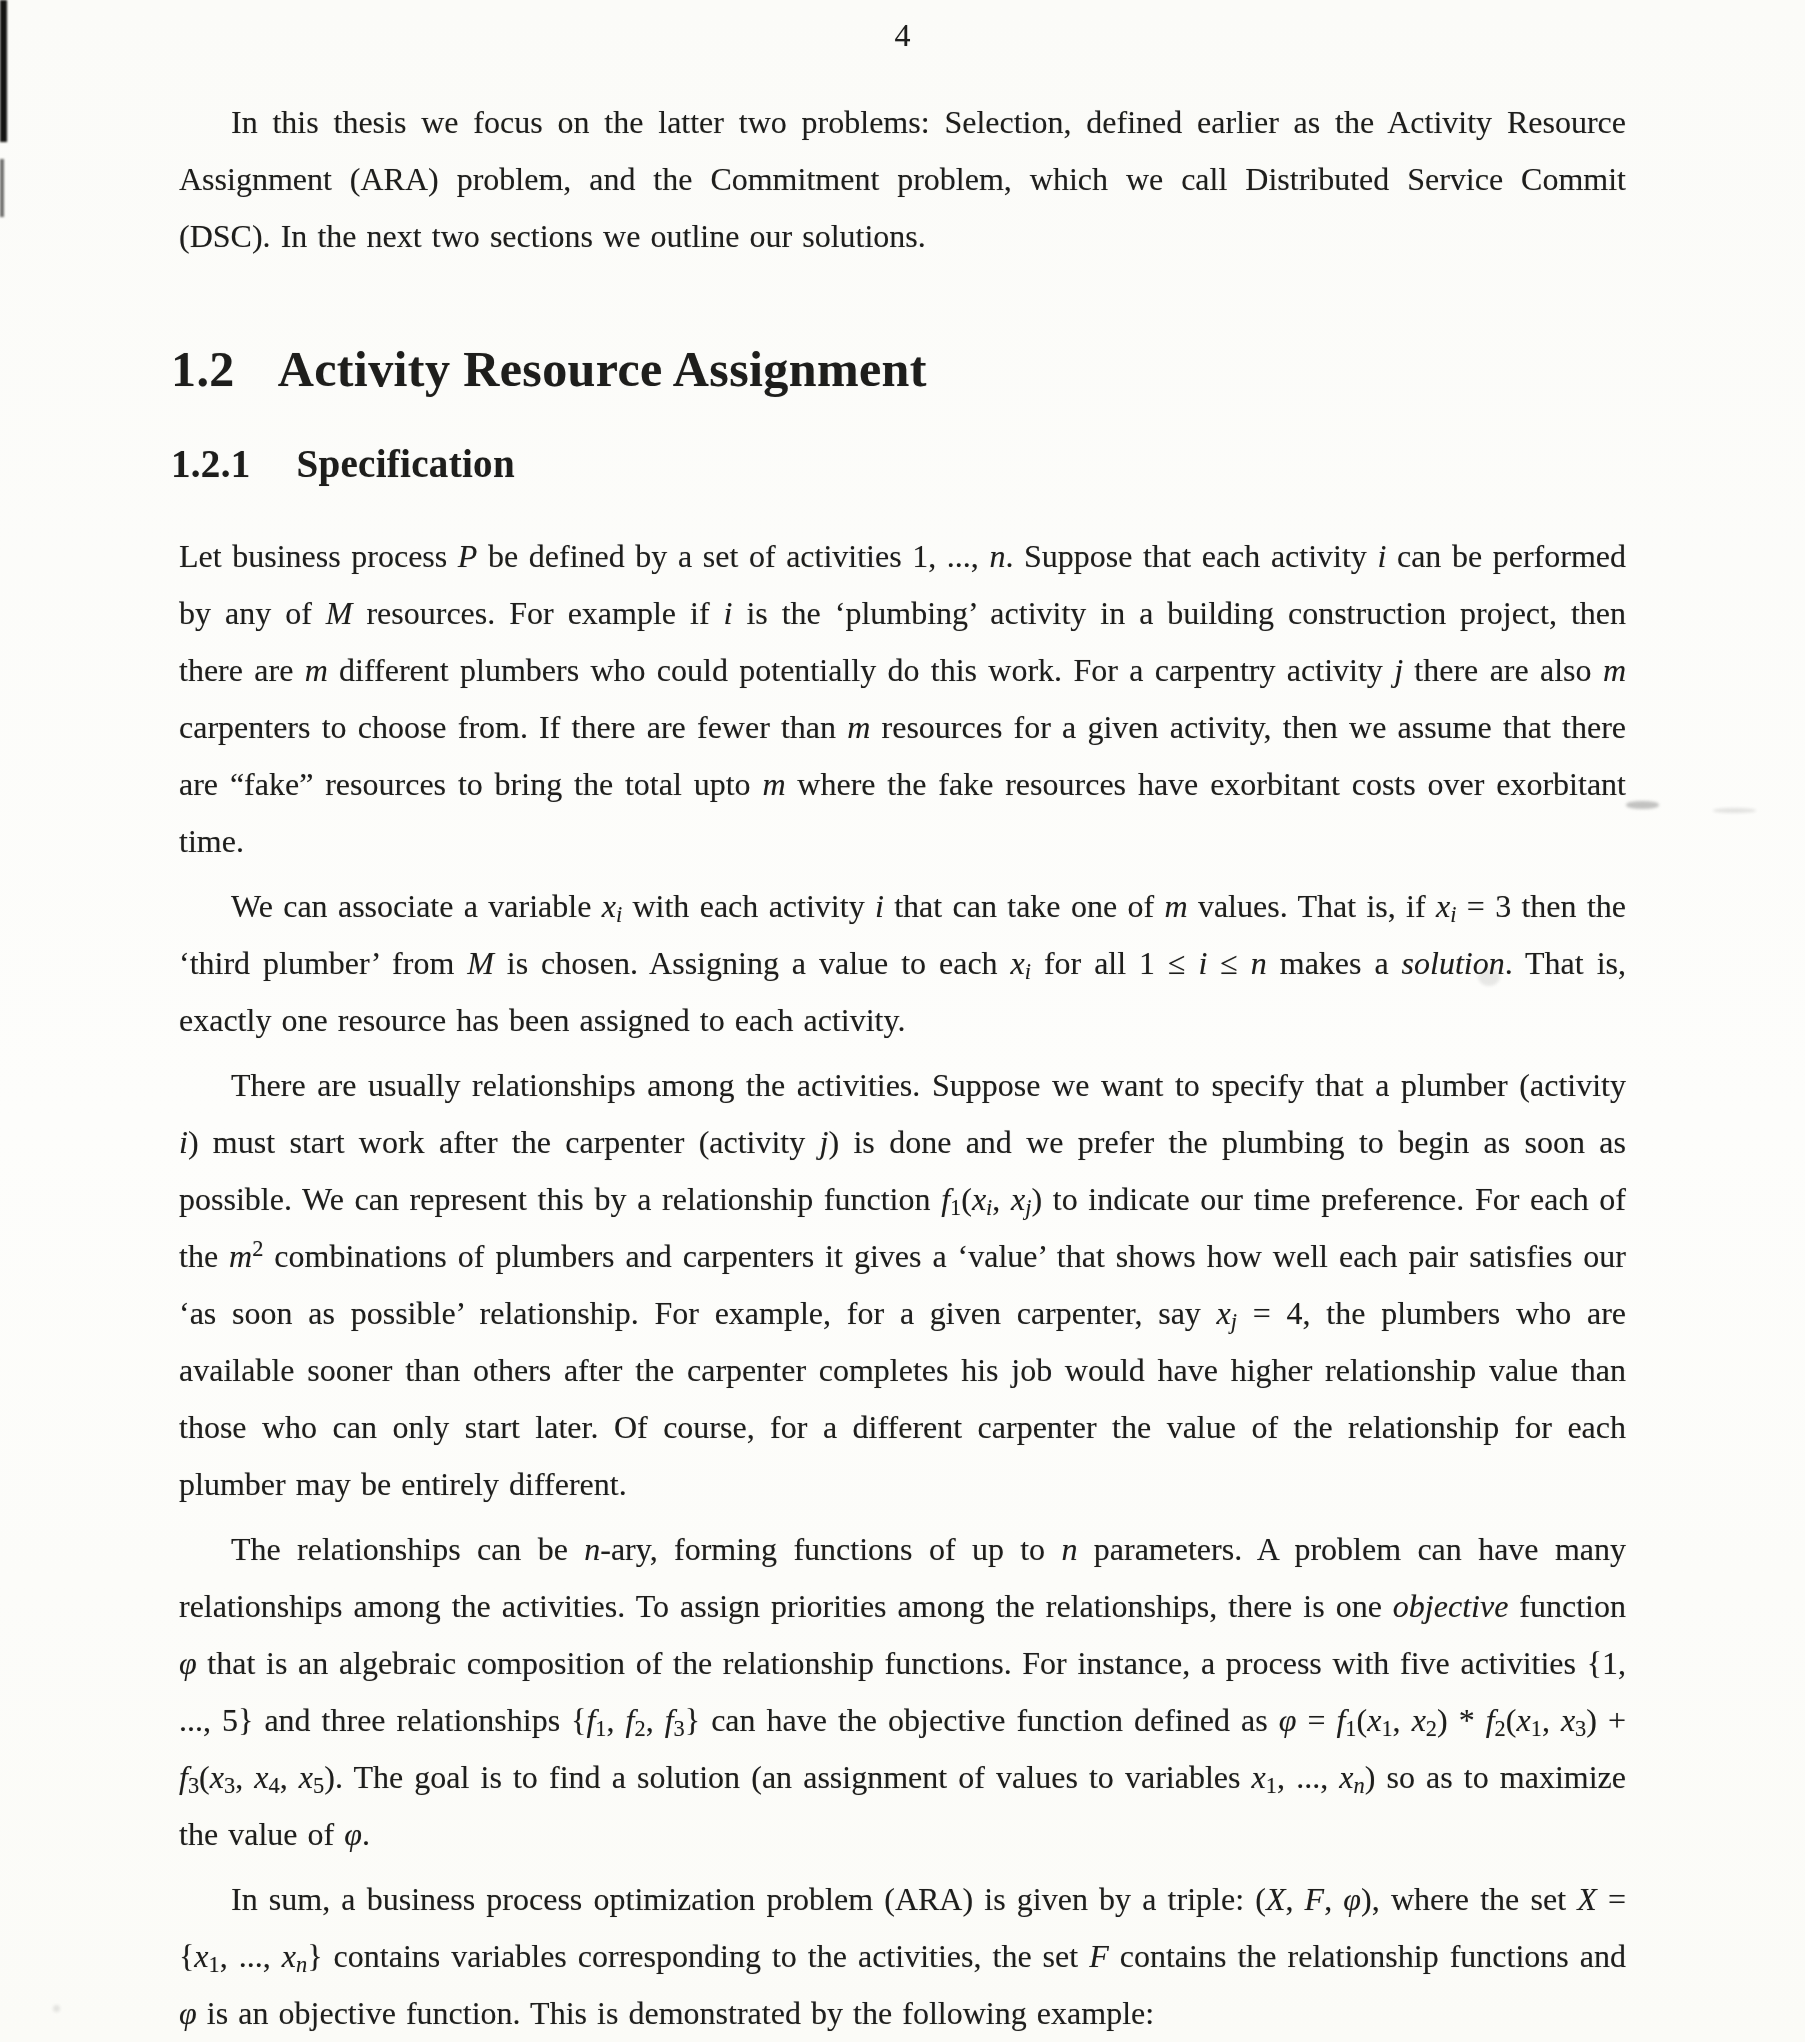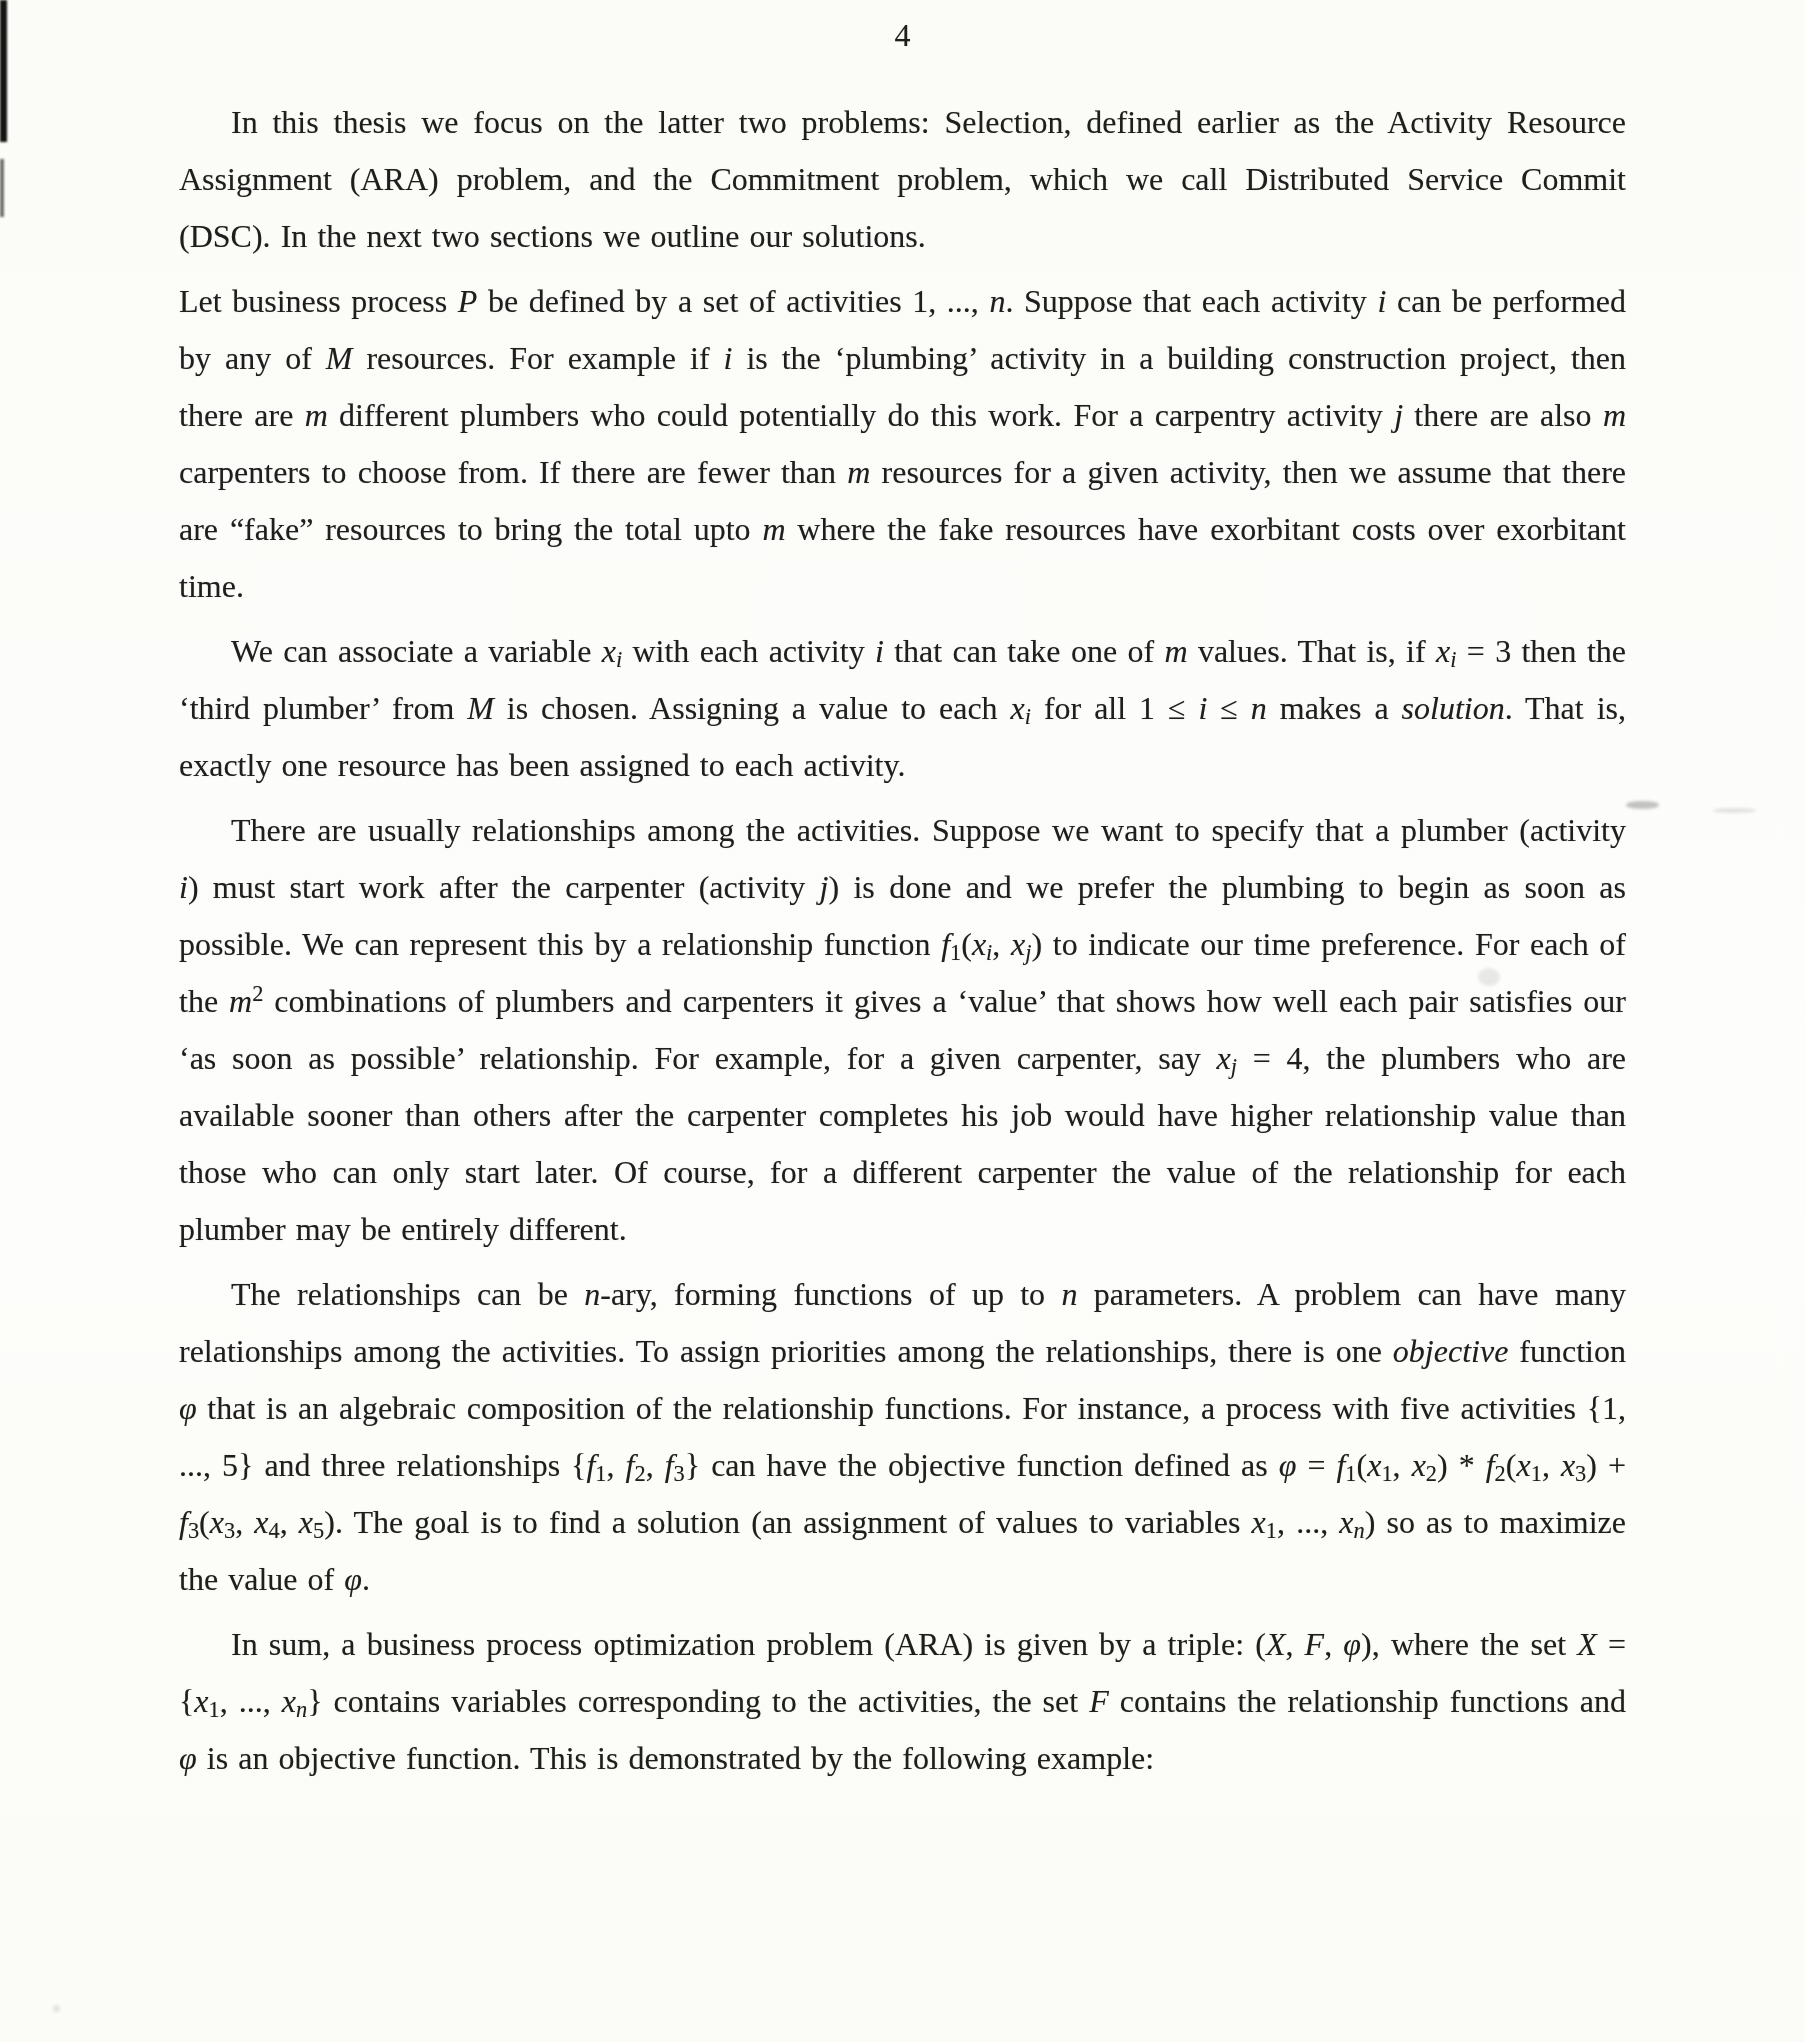--- a/index.html
+++ b/index.html
@@ -90,21 +90,27 @@
   <div class="artifact a2"></div>
   <div class="artifact a3"></div>
   <div class="artifact a4"></div>
 
   <div class="content">
 
     <div class="page-number">4</div>
 
     <p class="para indent"><span>In this thesis we focus on the latter two problems: Selection, defined earlier as the Activity Resource Assignment (ARA) problem, and the Commitment problem, which we call Distributed Service Commit (DSC). In the next two sections we outline our solutions.</span></p>
 
+    <h1 class="section-heading">
+      <span class="sec-num">1.2</span><span class="sec-title">Activity Resource Assignment</span>
+    </h1>
 
+    <h2 class="subsection-heading">
+      <span class="sub-num">1.2.1</span><span>Specification</span>
+    </h2>
 
     <p class="para"><span>Let business process </span><span class="it">P</span><span> be defined by a set of activities 1, ..., </span><span class="it">n</span><span>. Suppose that each activity </span><span class="it">i</span><span> can be performed by any of </span><span class="it">M</span><span> resources. For example if </span><span class="it">i</span><span> is the ‘plumbing’ activity in a building construction project, then there are </span><span class="it">m</span><span> different plumbers who could potentially do this work. For a carpentry activity </span><span class="it">j</span><span> there are also </span><span class="it">m</span><span> carpenters to choose from. If there are fewer than </span><span class="it">m</span><span> resources for a given activity, then we assume that there are “fake” resources to bring the total upto </span><span class="it">m</span><span> where the fake resources have exorbitant costs over exorbitant time.</span></p>
 
     <p class="para indent"><span>We can associate a variable </span><span class="it">x</span><sub class="it">i</sub><span> with each activity </span><span class="it">i</span><span> that can take one of </span><span class="it">m</span><span> values. That is, if </span><span class="it">x</span><sub class="it">i</sub><span> = 3 then the ‘third plumber’ from </span><span class="it">M</span><span> is chosen. Assigning a value to each </span><span class="it">x</span><sub class="it">i</sub><span> for all 1 ≤ </span><span class="it">i</span><span> ≤ </span><span class="it">n</span><span> makes a </span><span class="it">solution</span><span>. That is, exactly one resource has been assigned to each activity.</span></p>
 
     <p class="para indent"><span>There are usually relationships among the activities. Suppose we want to specify that a plumber (activity </span><span class="it">i</span><span>) must start work after the carpenter (activity </span><span class="it">j</span><span>) is done and we prefer the plumbing to begin as soon as possible. We can represent this by a relationship function </span><span class="it">f</span><sub>1</sub><span>(</span><span class="it">x</span><sub class="it">i</sub><span>, </span><span class="it">x</span><sub class="it">j</sub><span>) to indicate our time preference. For each of the </span><span class="it">m</span><sup>2</sup><span> combinations of plumbers and carpenters it gives a ‘value’ that shows how well each pair satisfies our ‘as soon as possible’ relationship. For example, for a given carpenter, say </span><span class="it">x</span><sub class="it">j</sub><span> = 4, the plumbers who are available sooner than others after the carpenter completes his job would have higher relationship value than those who can only start later. Of course, for a different carpenter the value of the relationship for each plumber may be entirely different.</span></p>
 
     <p class="para indent"><span>The relationships can be </span><span class="it">n</span><span>-ary, forming functions of up to </span><span class="it">n</span><span> parameters. A problem can have many relationships among the activities. To assign priorities among the relationships, there is one </span><span class="it">objective</span><span> function </span><span class="it">φ</span><span> that is an algebraic composition of the relationship functions. For instance, a process with five activities {1, ..., 5} and three relationships {</span><span class="it">f</span><sub>1</sub><span>, </span><span class="it">f</span><sub>2</sub><span>, </span><span class="it">f</span><sub>3</sub><span>} can have the objective function defined as </span><span class="it">φ</span><span> = </span><span class="it">f</span><sub>1</sub><span>(</span><span class="it">x</span><sub>1</sub><span>, </span><span class="it">x</span><sub>2</sub><span>) * </span><span class="it">f</span><sub>2</sub><span>(</span><span class="it">x</span><sub>1</sub><span>, </span><span class="it">x</span><sub>3</sub><span>) + </span><span class="it">f</span><sub>3</sub><span>(</span><span class="it">x</span><sub>3</sub><span>, </span><span class="it">x</span><sub>4</sub><span>, </span><span class="it">x</span><sub>5</sub><span>). The goal is to find a solution (an assignment of values to variables </span><span class="it">x</span><sub>1</sub><span>, ..., </span><span class="it">x</span><sub class="it">n</sub><span>) so as to maximize the value of </span><span class="it">φ</span><span>.</span></p>
 
     <p class="para indent"><span>In sum, a business process optimization problem (ARA) is given by a triple: (</span><span class="it">X</span><span>, </span><span class="it">F</span><span>, </span><span class="it">φ</span><span>), where the set </span><span class="it">X</span><span> = {</span><span class="it">x</span><sub>1</sub><span>, ..., </span><span class="it">x</span><sub class="it">n</sub><span>} contains variables corresponding to the activities, the set </span><span class="it">F</span><span> contains the relationship functions and </span><span class="it">φ</span><span> is an objective function. This is demonstrated by the following example:</span></p>

